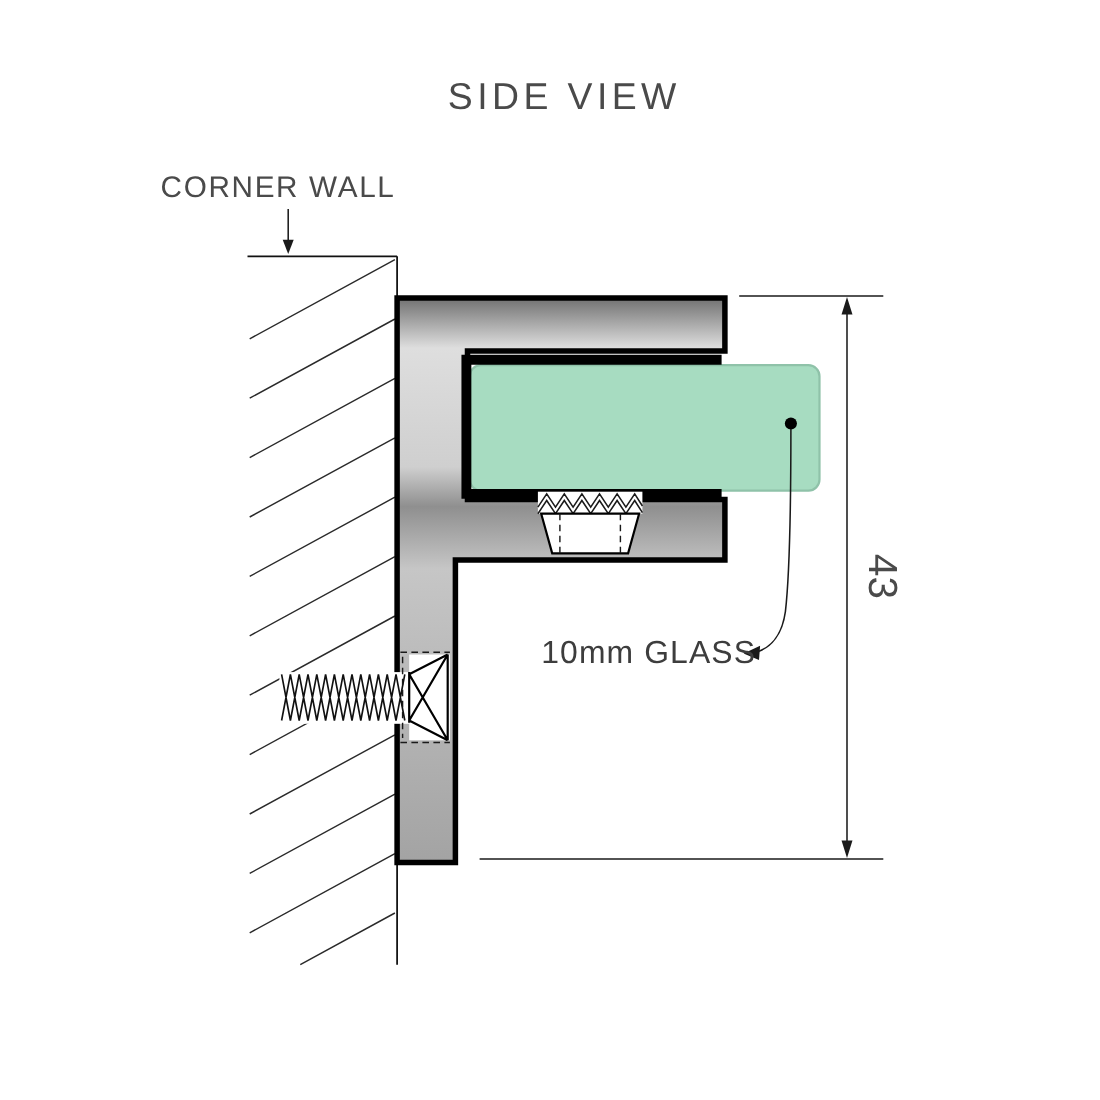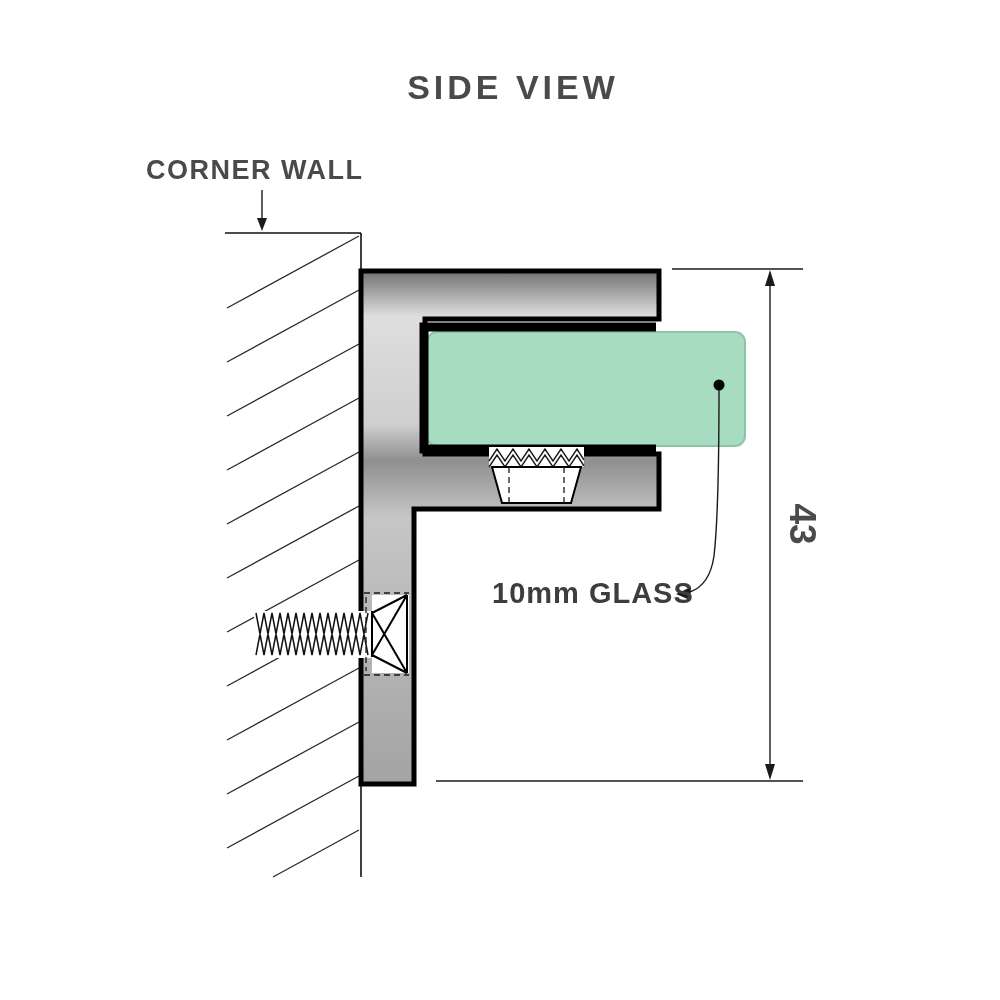--- a/index.html
+++ b/index.html
@@ -1,17 +1,17 @@
 <!DOCTYPE html>
 <html><head>
 <meta charset="utf-8">
 <style>
   html,body{margin:0;padding:0;background:#ffffff;}
   body{width:1000px;height:1000px;font-family:"Liberation Sans",sans-serif;}
-  .canvas-wrap{width:1000px;height:740px;font-weight:bold;}
+  .canvas-wrap{width:1000px;height:740px;}
   text{font-family:"Liberation Sans",sans-serif;}
   .thin{stroke:#1a1a1a;stroke-width:1.4;fill:none;}
   .med{stroke:#000;stroke-width:2;fill:none;}
   .dash{stroke:#1a1a1a;stroke-width:1.3;fill:none;stroke-dasharray:6 4;}
 </style>
 </head>
 <body>
 
 <div class="canvas-wrap">
 <svg width="1000" height="1000" viewBox="0 0 1000 1000" xmlns="http://www.w3.org/2000/svg">

